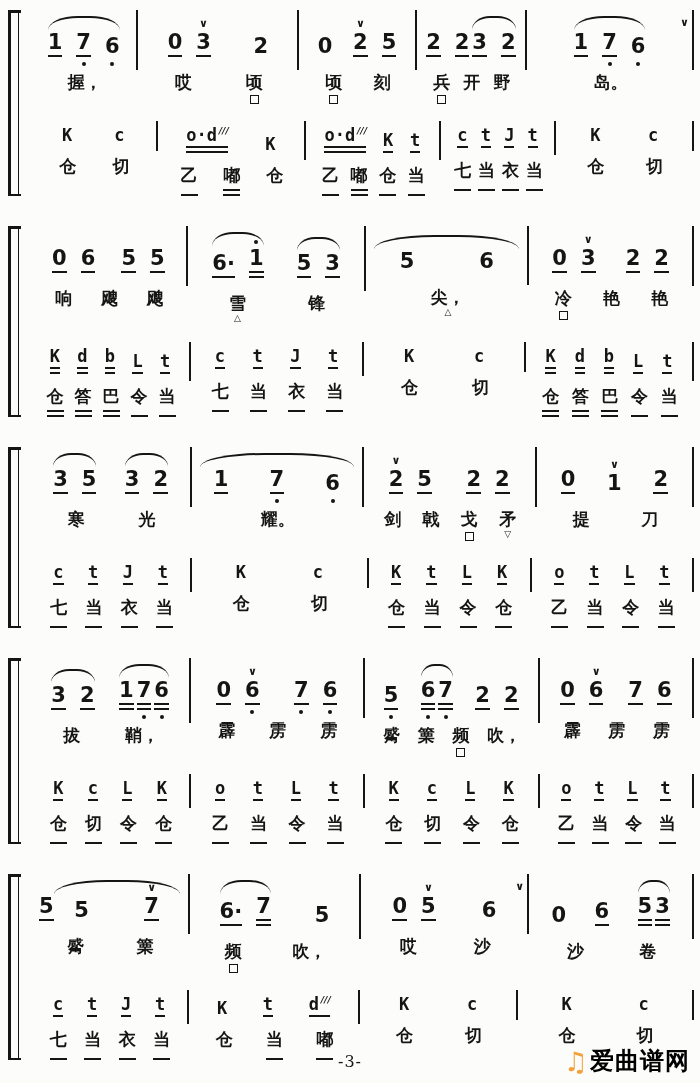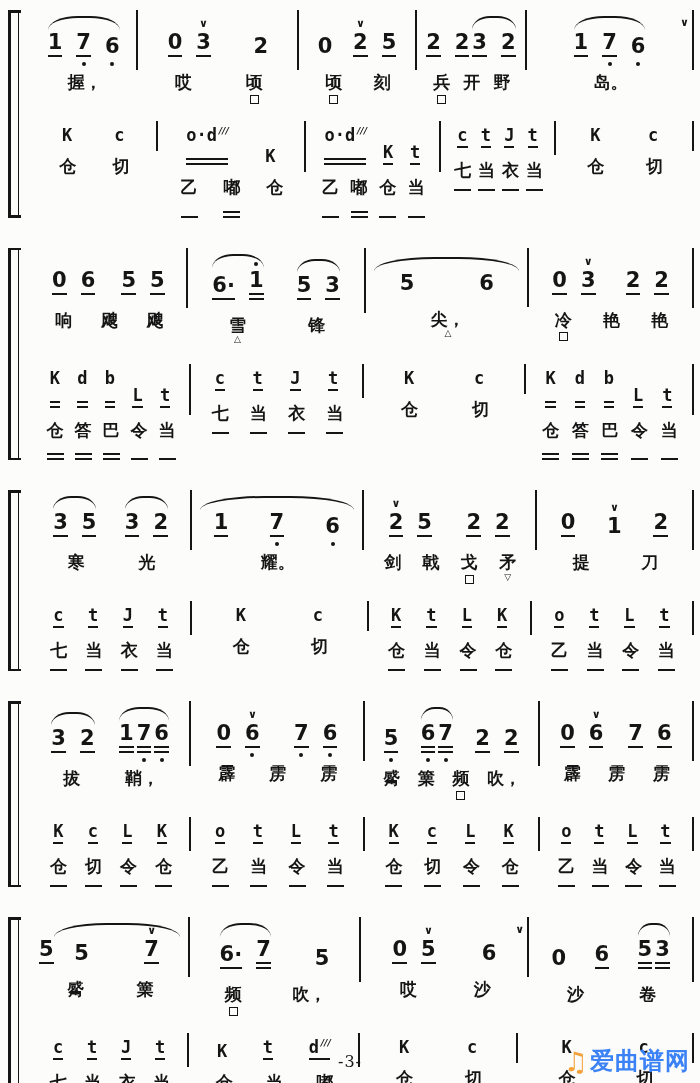--- a/index.html
+++ b/index.html
@@ -43,21 +43,21 @@
   .lch{font-size:17px;font-weight:600;line-height:1.15;}
   .mk{display:block;height:11px;line-height:9px;font-size:9px;font-style:normal;text-align:center;}
   .mk.sq{width:7px;height:7px;border:1.2px solid #151515;margin-top:2px;}
   
   .prow{display:flex;justify-content:space-around;align-items:flex-end;
         padding:6px 10px 7px 10px;border-right:2.5px solid #151515;}
   .plt{font-family:"DejaVu Sans Mono",monospace;font-weight:700;font-size:17px;line-height:1;position:relative;}
   .srow{display:flex;justify-content:space-around;padding:6px 10px 0 10px;min-height:30px;}
   .syl{font-size:17px;font-weight:600;line-height:1.1;}
   .plt.u1,.syl.u1{border-bottom:2.5px solid #151515;padding-bottom:2px;}
-  .plt.u2,.syl.u2{border-bottom:7px double #151515;padding-bottom:14px;}
+  .plt.u2,.syl.u2{border-bottom:7px double #151515;padding-bottom:2px;}
   .trem{font-style:italic;font-size:9px;letter-spacing:-2px;vertical-align:7px;margin-left:1px;font-weight:700;}
   
   .footer{position:absolute;left:0;right:0;bottom:0;height:52px;}
   .pagenum{position:absolute;left:0;right:0;bottom:12px;text-align:center;
            font-family:"DejaVu Serif",serif;font-size:16px;letter-spacing:1px;}
   .watermark{position:absolute;right:10px;bottom:6px;display:flex;align-items:center;gap:2px;}
   .wm-icon{font-size:27px;line-height:1;}
   .wm-text{font-size:24px;font-weight:700;letter-spacing:1px;}
 </style>
 </head>
@@ -812,16 +812,16 @@
               </div>
             </div>
           </div>
         </div>
       </div>
     </div>
   <div class="footer">
     <div class="pagenum">-3-</div>
     <div class="watermark">
       <span class="wm-icon" style="color: rgb(242, 161, 59);">♫</span>
-      <span class="wm-text" style="color: #3b82f6;">爱曲谱网</span>
+      <span class="wm-text" style="color: #000000;">爱曲谱网</span>
     </div>
   </div>
 </div>
 
 </body></html>

